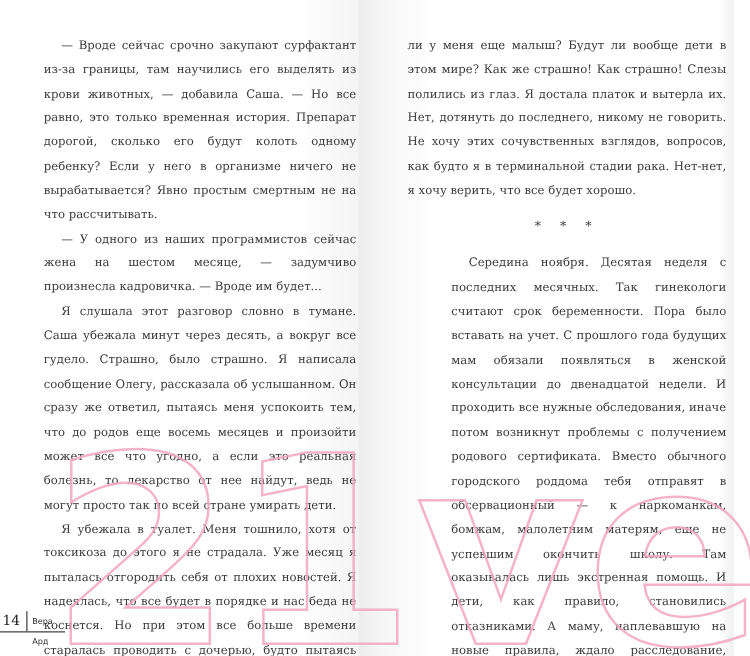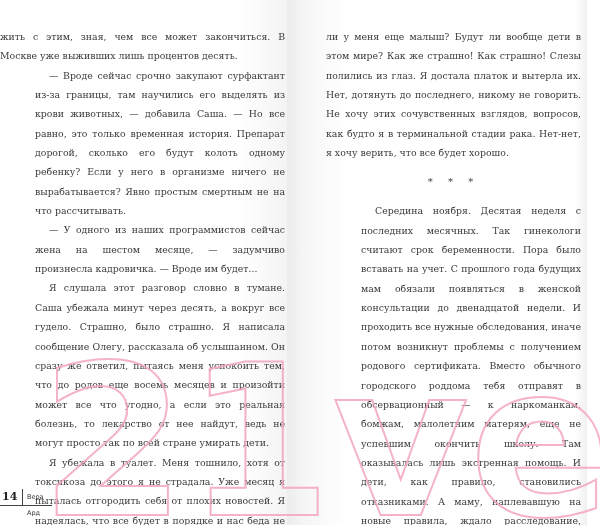--- a/index.html
+++ b/index.html
@@ -12,34 +12,33 @@
   .spine { position:absolute; left:299px; top:0; width:1px; height:525px; background:#cfcfcf; }
   .text { position:absolute; top:27px; font-size:9.35px; line-height:19.35px; text-align:justify; }
   .page-left .text { left:0; width:285px; }
   .page-right .text { left:39px; width:255px; }
   .text p { margin:0; text-indent:0; }
   .text p.ind { text-indent:14px;padding-left:35px; }
   .text p.nolast { text-align-last:justify; }
   .stars { text-align:center; font-size:10px; letter-spacing:6px; margin:10px 0 9px 0; height:20px; line-height:20px; }
   .footer { position:absolute; top:489px; height:16px; display:flex; align-items:stretch; border-bottom:1px solid #444; }
   .footer-left { left:0; width:52px; }
-  .pnum { font-size:11px; line-height:16px; padding:0 5px 0 2px; color:#222;font-weight:bold; }
+  .pnum { font-size:11px; line-height:16px; padding:0 5px 0 2px; color:#222; }
   .fsep { width:1px; background:#444; }
   .ftitle { font-family:"DejaVu Sans", sans-serif; font-size:6.5px; line-height:16px; padding:0 4px; color:#333; }
   .watermark { position:absolute; left:40px; top:345px; width:580px; height:200px; pointer-events:none; }
   .watermark text { font-family:"DejaVu Sans", sans-serif; font-weight:bold; font-size:210px; fill:none; stroke:#f3a6bd; stroke-width:2; opacity:0.85; }
 </style>
 </head>
 <body>
 
 <div class="spread">
 
   <div class="page page-left">
     <div class="text">
-      <p>жить с этим, зная, чем все может закончиться. В Москве уже выживших лишь процентов десять.</p>
       <p class="ind">— Вроде сейчас срочно закупают сурфактант из-за границы, там научились его выделять из крови животных, — добавила Саша. — Но все равно, это только временная история. Препарат дорогой, сколько его будут колоть одному ребенку? Если у него в организме ничего не вырабатывается? Явно простым смертным не на что рассчитывать.</p>
       <p class="ind">— У одного из наших программистов сейчас жена на шестом месяце, — задумчиво произнесла кадровичка. — Вроде им будет...</p>
       <p class="ind">Я слушала этот разговор словно в тумане. Саша убежала минут через десять, а вокруг все гудело. Страшно, было страшно. Я написала сообщение Олегу, рассказала об услышанном. Он сразу же ответил, пытаясь меня успокоить тем, что до родов еще восемь месяцев и произойти может все что угодно, а если это реальная болезнь, то лекарство от нее найдут, ведь не могут просто так по всей стране умирать дети.</p>
       <p class="ind nolast">Я убежала в туалет. Меня тошнило, хотя от токсикоза до этого я не страдала. Уже месяц я пыталась отгородить себя от плохих новостей. Я надеялась, что все будет в порядке и нас беда не коснется. Но при этом все больше времени старалась проводить с дочерью, будто пытаясь найти в ней поддержку. Алина ничего не знала и не понимала, почему я так хочу лишний раз обнять ее и заняться чем-нибудь вместе. Она уже была подростком, стремящимся всеми силами показать свою взрослость. А мне хотелось видеть ее маленькой девочкой, которая учится ходить, цепляясь за мои брюки. Будет</p>
     </div>
     <div class="footer footer-left">
       <span class="pnum">14</span>
       <span class="fsep"></span>
       <span class="ftitle">Вера Ард</span>
     </div>

